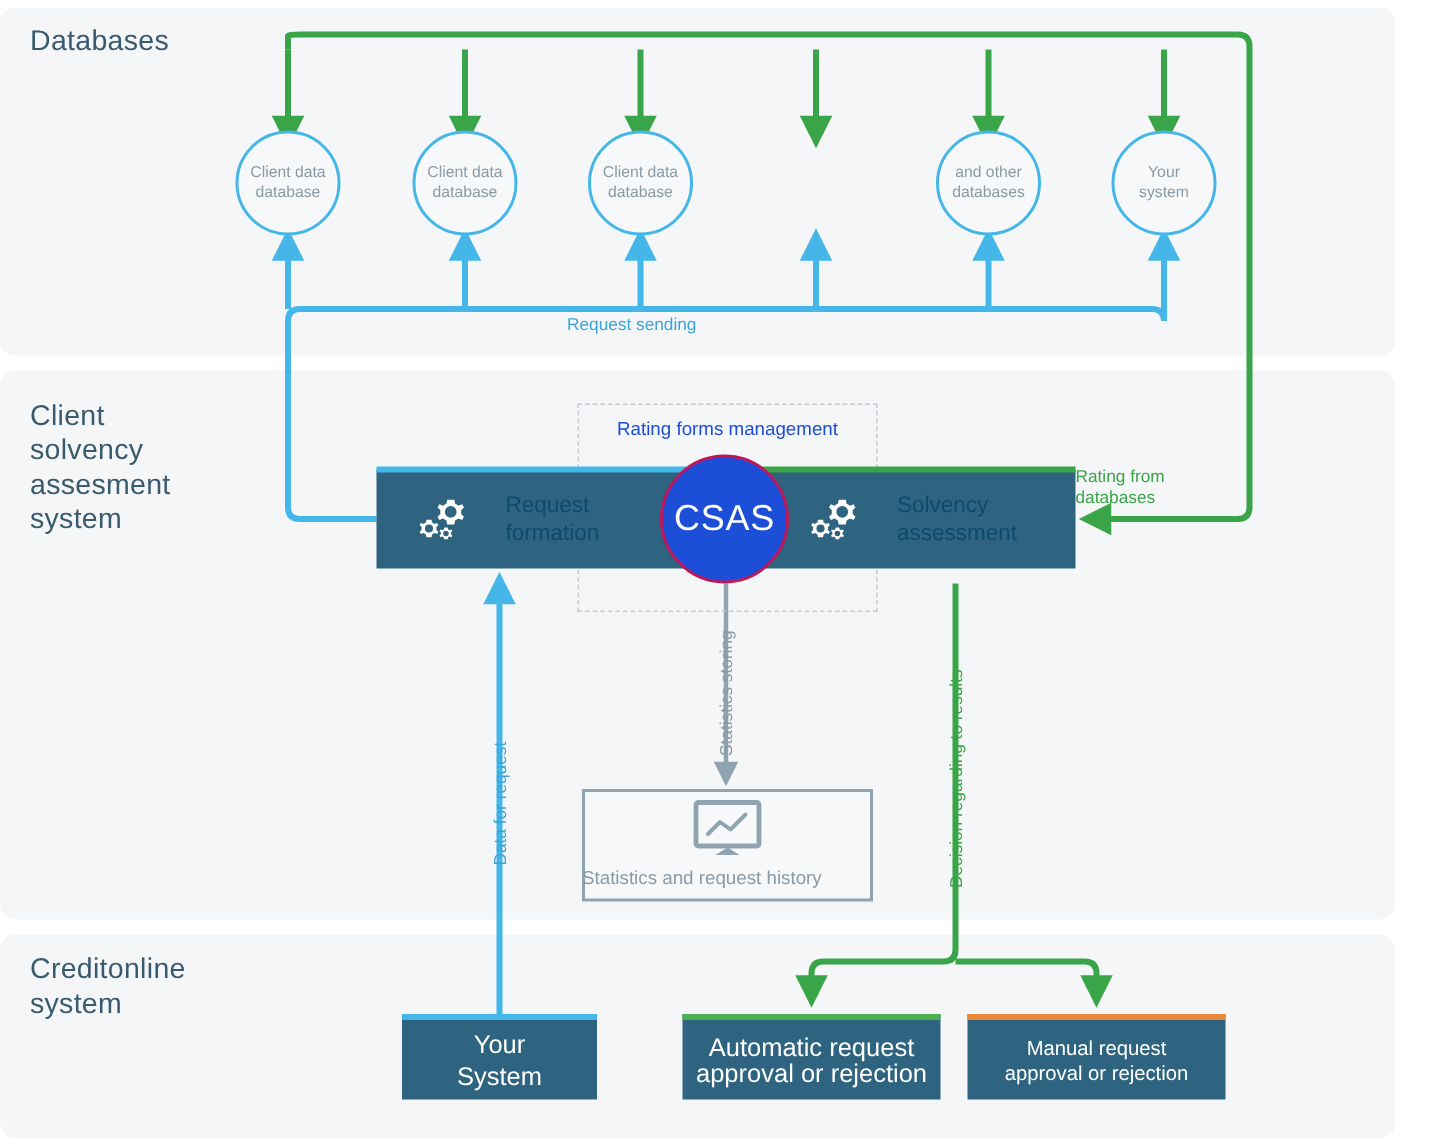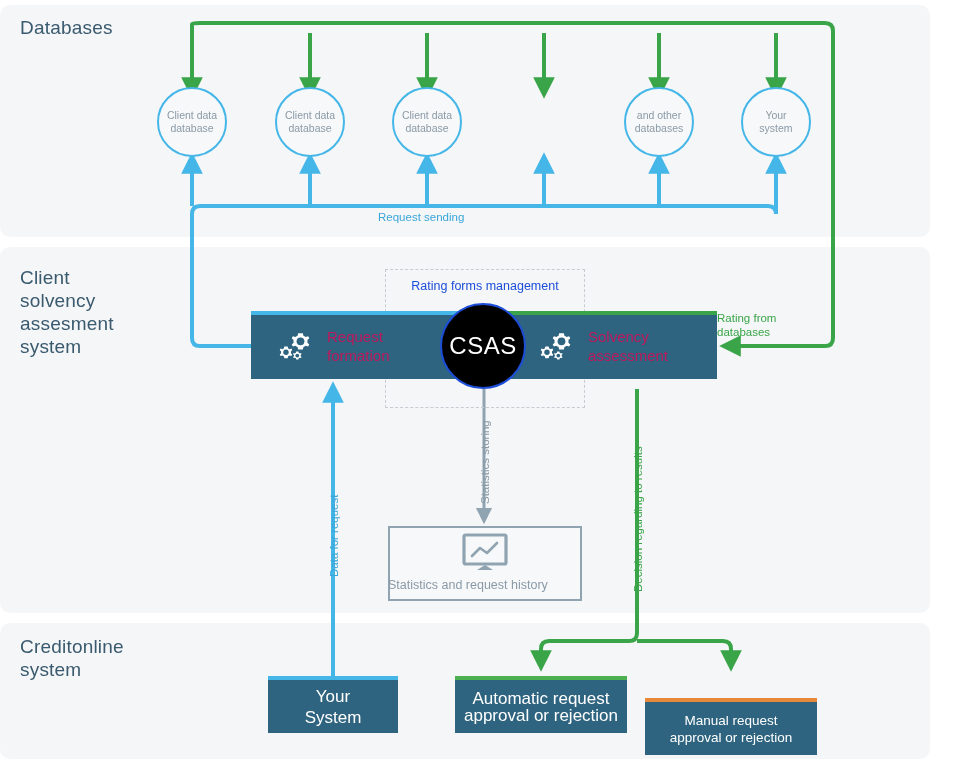--- a/index.html
+++ b/index.html
@@ -93,35 +93,35 @@
     width: 233px; height: 4px; background: #3aa548;
   }
   .csas-half {
     position: absolute;
     top: 313px; height: 66px;
     display: flex; align-items: center;
   }
   #csas-left  { left: 251px; width: 233px; padding-left: 24px; box-sizing: border-box; }
   #csas-right { left: 484px; width: 233px; padding-left: 52px; box-sizing: border-box; }
   .csas-half .txt {
-    color: #be185d;
+    color: #0c4a6e;
     font-size: 15px;
     line-height: 19px;
     white-space: pre-line;
-    margin-left: 14px;
+    margin-left: 24px;
   }
   .gear-icon { width: 38px; height: 34px; flex: none; }
 
   #csas-circle {
     position: absolute;
     left: 440px; top: 303px;
     width: 86px; height: 86px;
     border-radius: 50%;
-    background: #000000;
-    border: 2px solid #1d4ed8;
+    background: #1d4ed8;
+    border: 2px solid #be185d;
     box-sizing: border-box;
     display: flex; align-items: center; justify-content: center;
     color: #ffffff;
     font-size: 24px;
     letter-spacing: .5px;
   }
 
   #rating-box {
     position: absolute;
     left: 385px; top: 269px;
@@ -172,21 +172,21 @@
     left: 268px; top: 676px; width: 130px; height: 57px;
     border-top: 4px solid #45b6e8;
     font-size: 17px; line-height: 21px;
   }
   #box-auto {
     left: 455px; top: 676px; width: 172px; height: 57px;
     border-top: 4px solid #4caf50;
     font-size: 17px; line-height: 17px;
   }
   #box-manual {
-    left: 645px; top: 698px; width: 172px; height: 57px;
+    left: 645px; top: 676px; width: 172px; height: 57px;
     border-top: 4px solid #e8883a;
     font-size: 13.5px; line-height: 17px;
   }
 </style>
 </head>
 <body>
 
 <div id="stage">
 
   <div class="band" id="band-databases"></div>

